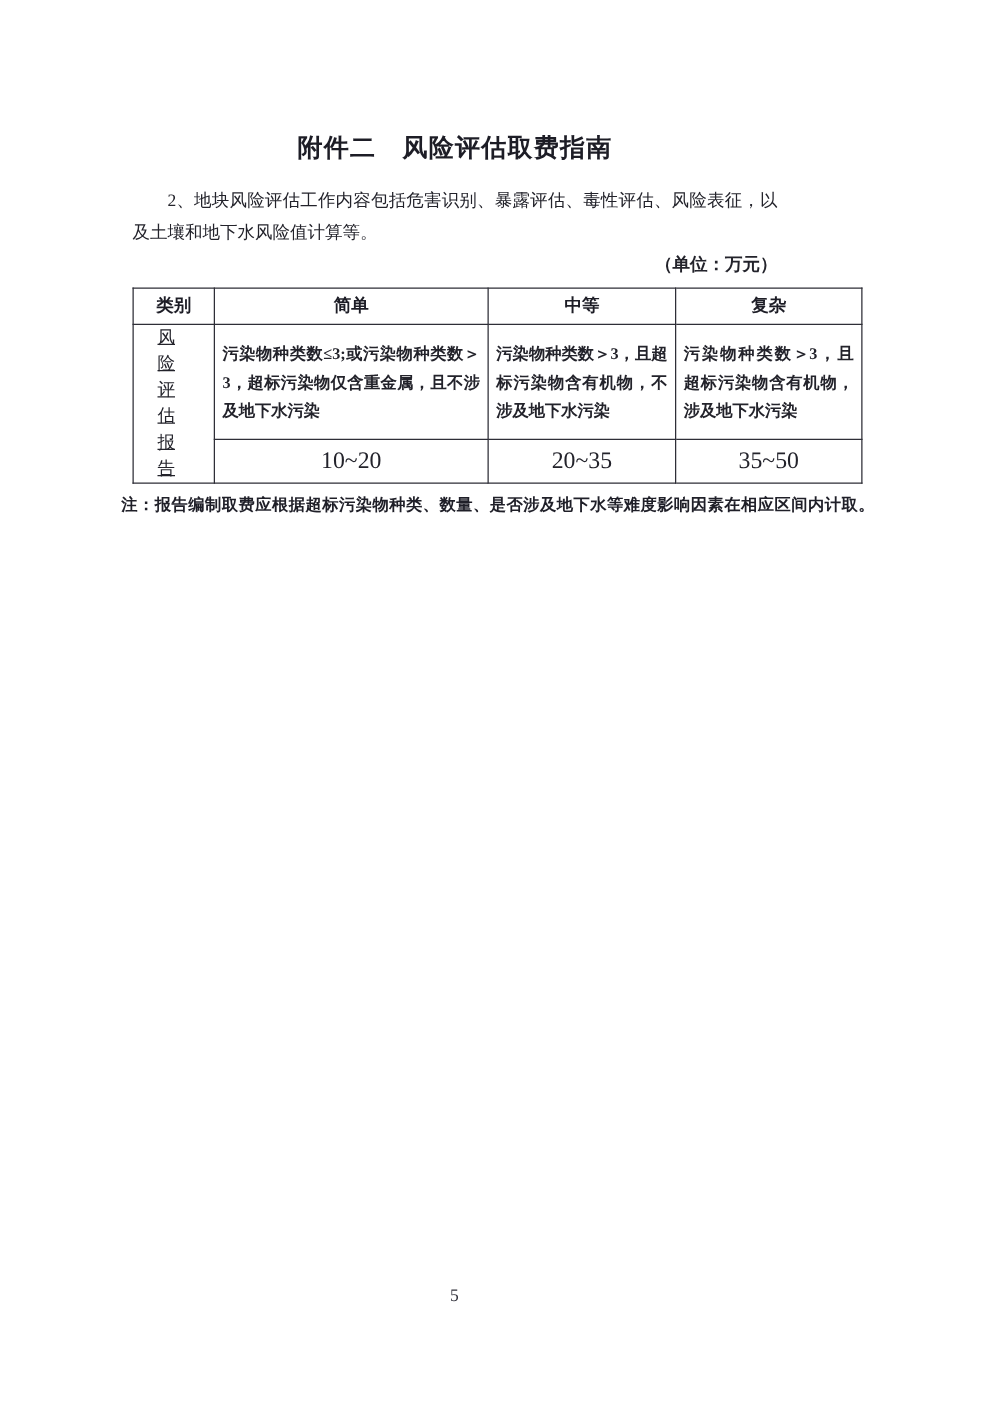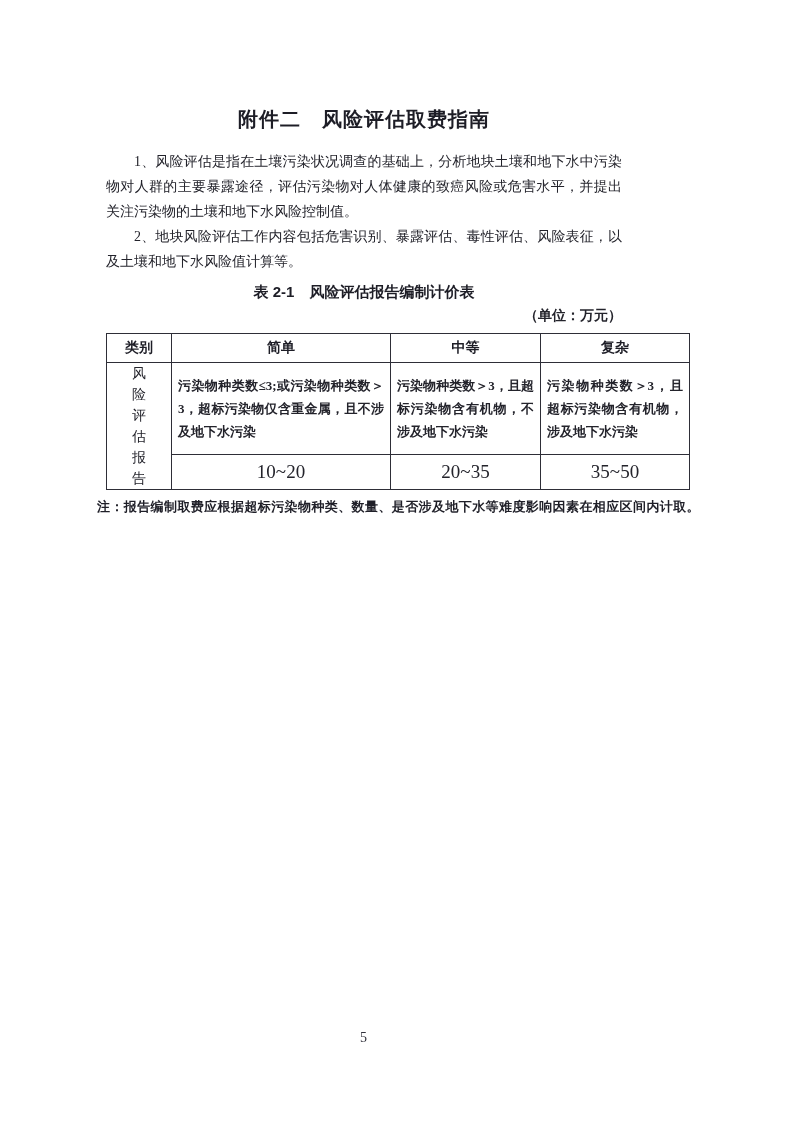--- a/index.html
+++ b/index.html
@@ -60,25 +60,26 @@
   .price-table th {
     font-family: "Liberation Sans", "DejaVu Sans", sans-serif;
     font-weight: bold;
     font-size: 14px;
     height: 29px;
     text-align: center;
     padding: 0;
     color: #1d1d26;
   }
   td.cat-cell {
-    text-align: center;
+    text-align: left;
     vertical-align: middle;
     font-size: 14px;
     line-height: 21px;
     padding: 0 19px;
+    text-decoration: underline;
   }
   td.desc-cell {
     font-size: 13px;
     line-height: 23px;
     text-align: justify;
     vertical-align: middle;
     padding: 2px 6px;
     height: 66px;
     font-weight: bold;
   }
@@ -109,25 +110,23 @@
   }
 </style>
 </head>
 <body>
 
 <div class="sheet">
 
   <h1 class="doc-title">附件二　风险评估取费指南</h1>
 
   <div class="body-text">
-    <p>1、风险评估是指在土壤污染状况调查的基础上，分析地块土壤和地下水中污染物对人群的主要暴露途径，评估污染物对人体健康的致癌风险或危害水平，并提出关注污染物的土壤和地下水风险控制值。</p>
     <p>2、地块风险评估工作内容包括危害识别、暴露评估、毒性评估、风险表征，以及土壤和地下水风险值计算等。</p>
   </div>
 
-  <div class="table-caption">表 2-1　风险评估报告编制计价表</div>
 
   <div class="unit-label">（单位：万元）</div>
 
   <table class="price-table">
     <colgroup>
       <col style="width:65px">
       <col style="width:219px">
       <col style="width:150px">
       <col style="width:149px">
     </colgroup>

